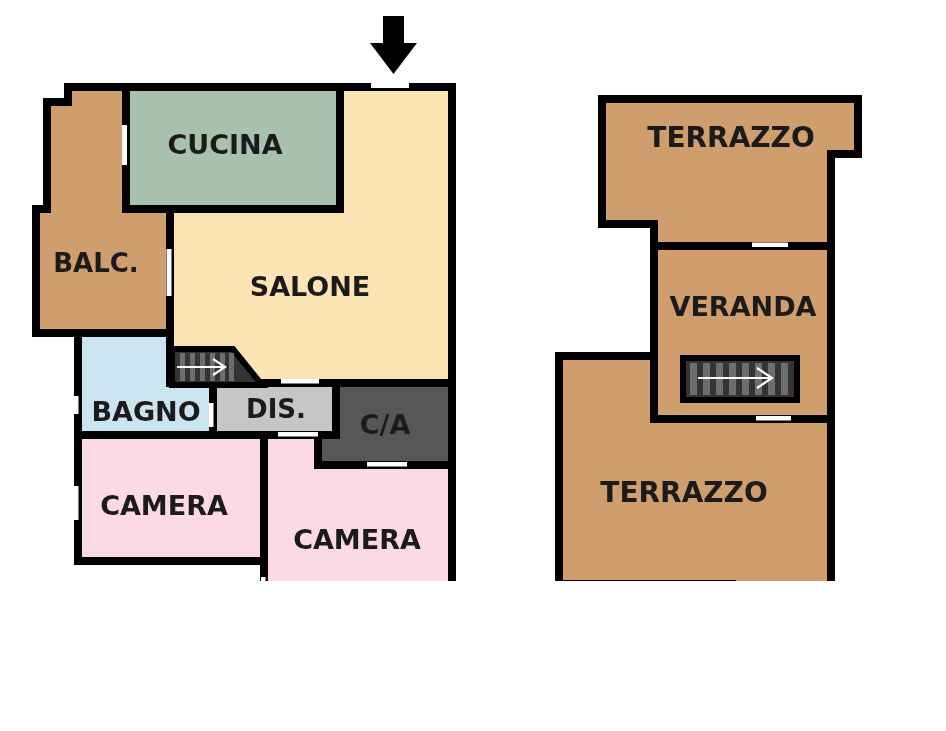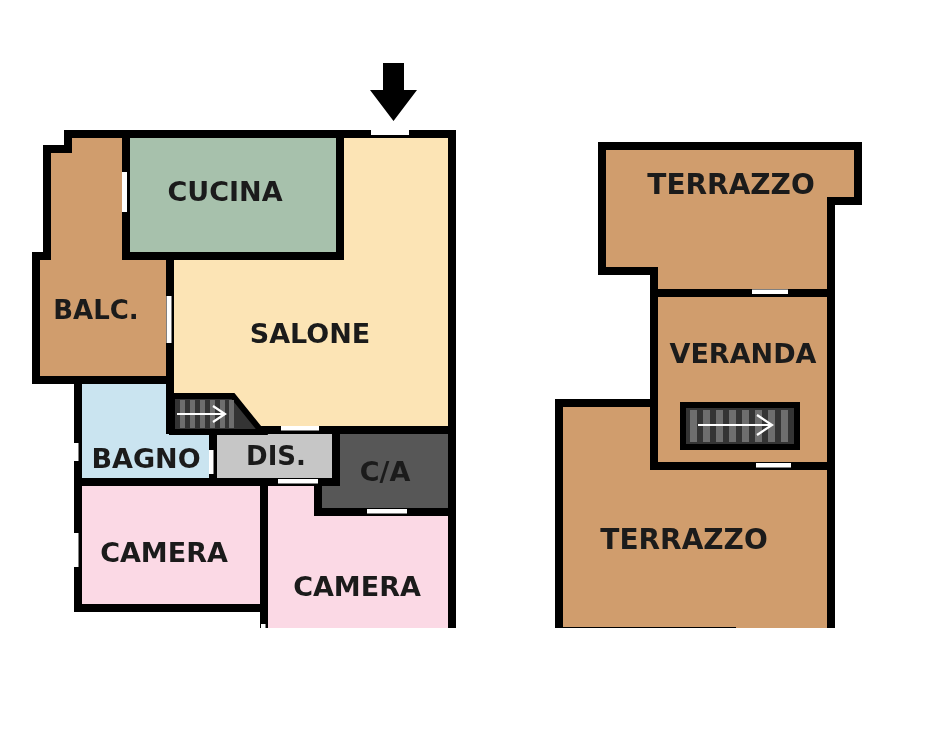--- a/index.html
+++ b/index.html
@@ -1,16 +1,16 @@
 <!DOCTYPE html>
 <html><head>
 <meta charset="utf-8">
 <style>
   html,body{margin:0;padding:0;background:#ffffff;}
-  .canvas{position:relative;width:946px;height:581px;background:#ffffff;overflow:hidden;margin-top:47px;}
+  .canvas{position:relative;width:946px;height:581px;background:#ffffff;overflow:hidden;}
   svg{position:absolute;left:0;top:0;}
   .room{stroke:#000000;stroke-width:8;stroke-linejoin:miter;}
   .stair{stroke:#000000;stroke-width:6;stroke-linejoin:miter;}
   .opening{fill:#ffffff;stroke:none;}
   .arrow line,.arrow polyline{stroke-width:2.2;fill:none;}
   text{
     font-family:"DejaVu Sans","Liberation Sans",sans-serif;
     font-weight:bold;
     text-anchor:middle;
     dominant-baseline:central;

